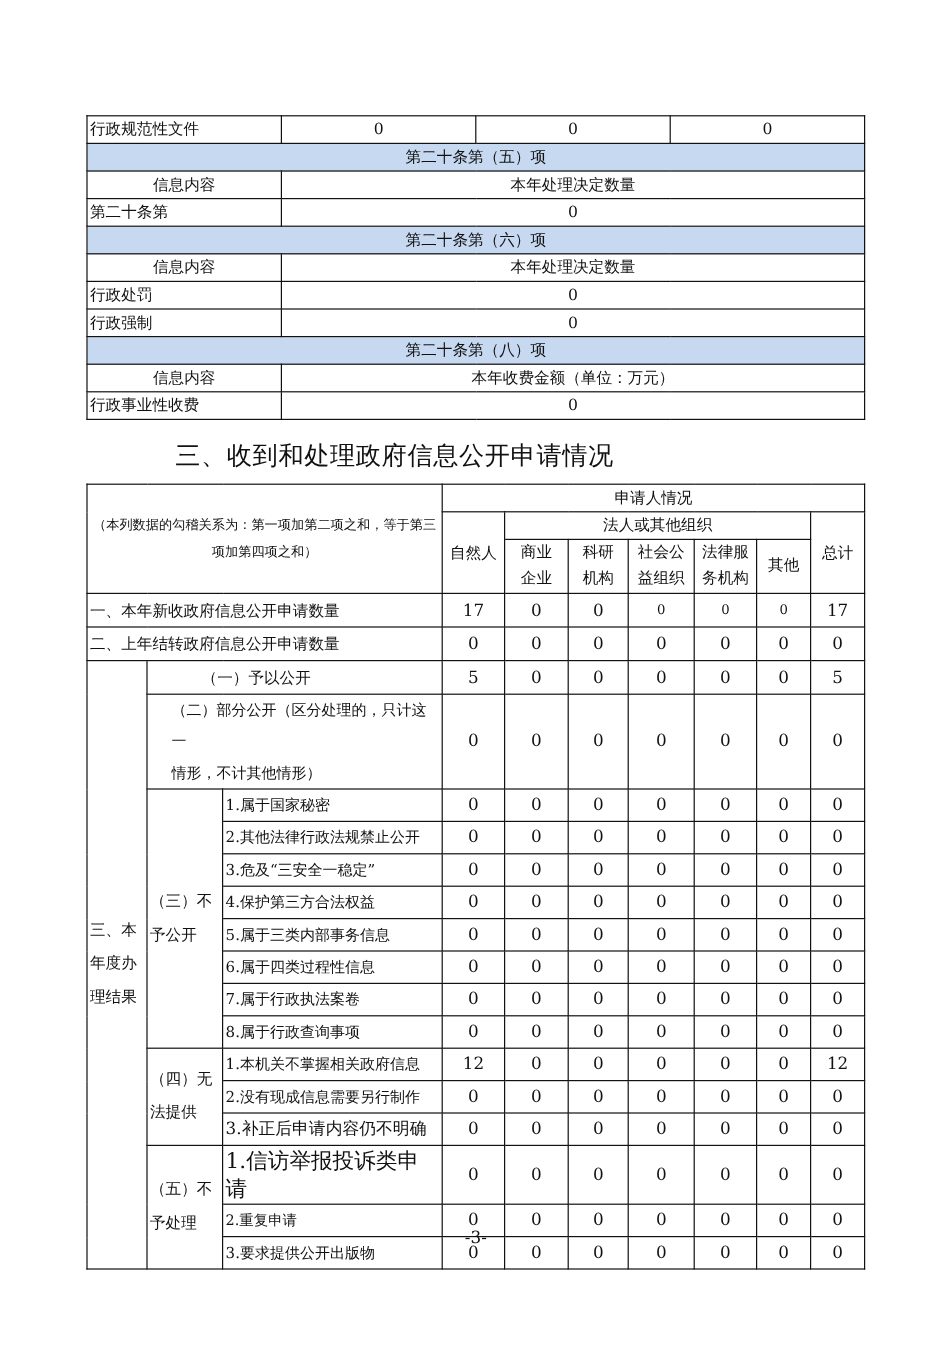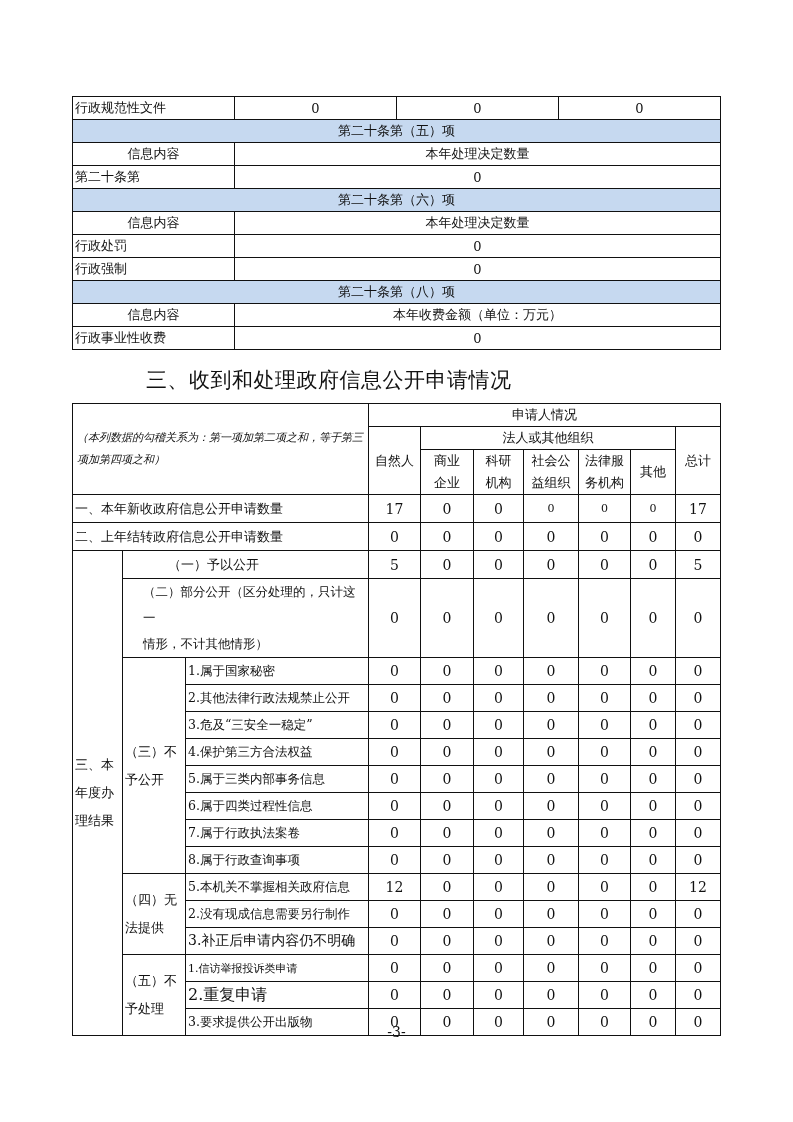--- a/index.html
+++ b/index.html
@@ -6,21 +6,21 @@
   body { width:793px; height:1122px; position:relative; overflow:hidden;
          font-family: "DejaVu Serif", "Liberation Serif", serif; color:#111; }
   .t1 { position:absolute; left:72px; top:96px; width:648px; border-collapse:collapse; table-layout:fixed; font-size:13px; }
   .t1 td { border:1.5px solid #111; height:22px; padding:0 2px; text-align:center; white-space:nowrap; }
   .t1 td.l { text-align:left; }
   .t1 tr.sec td { background:#c6d9f0; }
   .h3 { position:absolute; left:146px; top:366px; font-family:"DejaVu Sans","Liberation Sans",sans-serif; font-size:21px; letter-spacing:0.5px; }
   .t2 { position:absolute; left:72px; top:403px; width:648px; border-collapse:collapse; table-layout:fixed; font-size:13px; }
   .t2 td { border:1px solid #111; padding:0 2px; text-align:center; height:25px; }
   .t2 td.l { text-align:left; }
-  .t2 td.note { font-size:11px; text-align:left; line-height:22px;font-style:italic; }
+  .t2 td.note { font-size:11px; text-align:center; line-height:22px; }
   .t2 td.wrap { text-align:left; line-height:26px; font-size:12.5px; }
   .t2 td.grp { text-align:left; line-height:28px; vertical-align:middle; }
   .t2 .num { font-size:14px; }
   .t2 .small { font-size:11px; }
   .page-num { position:absolute; left:0; width:793px; top:1024px; text-align:center; font-size:14px; }
 </style>
 </head>
 <body>
 
 <table class="t1">
@@ -257,21 +257,21 @@
         <td class="num">0</td>
         <td class="num">0</td>
         <td class="num">0</td>
         <td class="num">0</td>
       </tr>
       <tr>
         <td class="grp" rowspan="3">
           <div>（四）无</div>
           <div>法提供</div>
         </td>
-        <td class="l" style="height:26px; font-size:12.5px;">5.本机关不掌握相关政府信息</td>
+        <td class="l" style="height:26px; font-size:12.5px;">1.本机关不掌握相关政府信息</td>
         <td class="num">12</td>
         <td class="num">0</td>
         <td class="num">0</td>
         <td class="num">0</td>
         <td class="num">0</td>
         <td class="num">0</td>
         <td class="num">12</td>
       </tr>
       <tr>
         <td class="l" style="height:26px; font-size:12.5px;">2.没有现成信息需要另行制作</td>
@@ -291,31 +291,31 @@
         <td class="num">0</td>
         <td class="num">0</td>
         <td class="num">0</td>
         <td class="num">0</td>
       </tr>
       <tr>
         <td class="grp" rowspan="3">
           <div>（五）不</div>
           <div>予处理</div>
         </td>
-        <td class="l" style="height:26px; font-size:11px;">1.信访举报投诉类申请</td>
-        <td class="num">0</td>
-        <td class="num">0</td>
-        <td class="num">0</td>
-        <td class="num">0</td>
-        <td class="num">0</td>
-        <td class="num">0</td>
-        <td class="num">0</td>
-      </tr>
-      <tr>
-        <td class="l" style="height:26px; font-size:16px;">2.重复申请</td>
+        <td class="l" style="height:26px; font-size:18px;">1.信访举报投诉类申请</td>
+        <td class="num">0</td>
+        <td class="num">0</td>
+        <td class="num">0</td>
+        <td class="num">0</td>
+        <td class="num">0</td>
+        <td class="num">0</td>
+        <td class="num">0</td>
+      </tr>
+      <tr>
+        <td class="l" style="height:26px; font-size:12px;">2.重复申请</td>
         <td class="num">0</td>
         <td class="num">0</td>
         <td class="num">0</td>
         <td class="num">0</td>
         <td class="num">0</td>
         <td class="num">0</td>
         <td class="num">0</td>
       </tr>
       <tr>
         <td class="l" style="height:26px; font-size:12.5px;">3.要求提供公开出版物</td>

